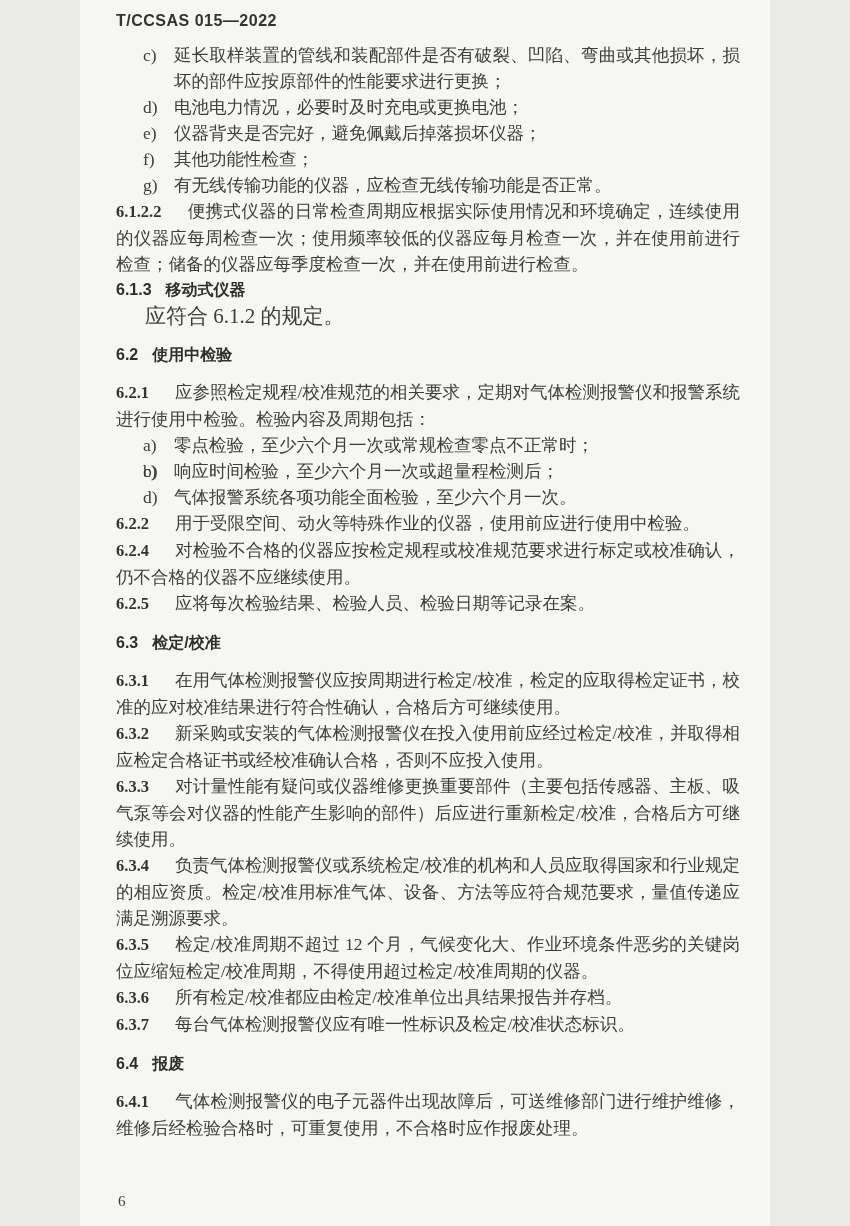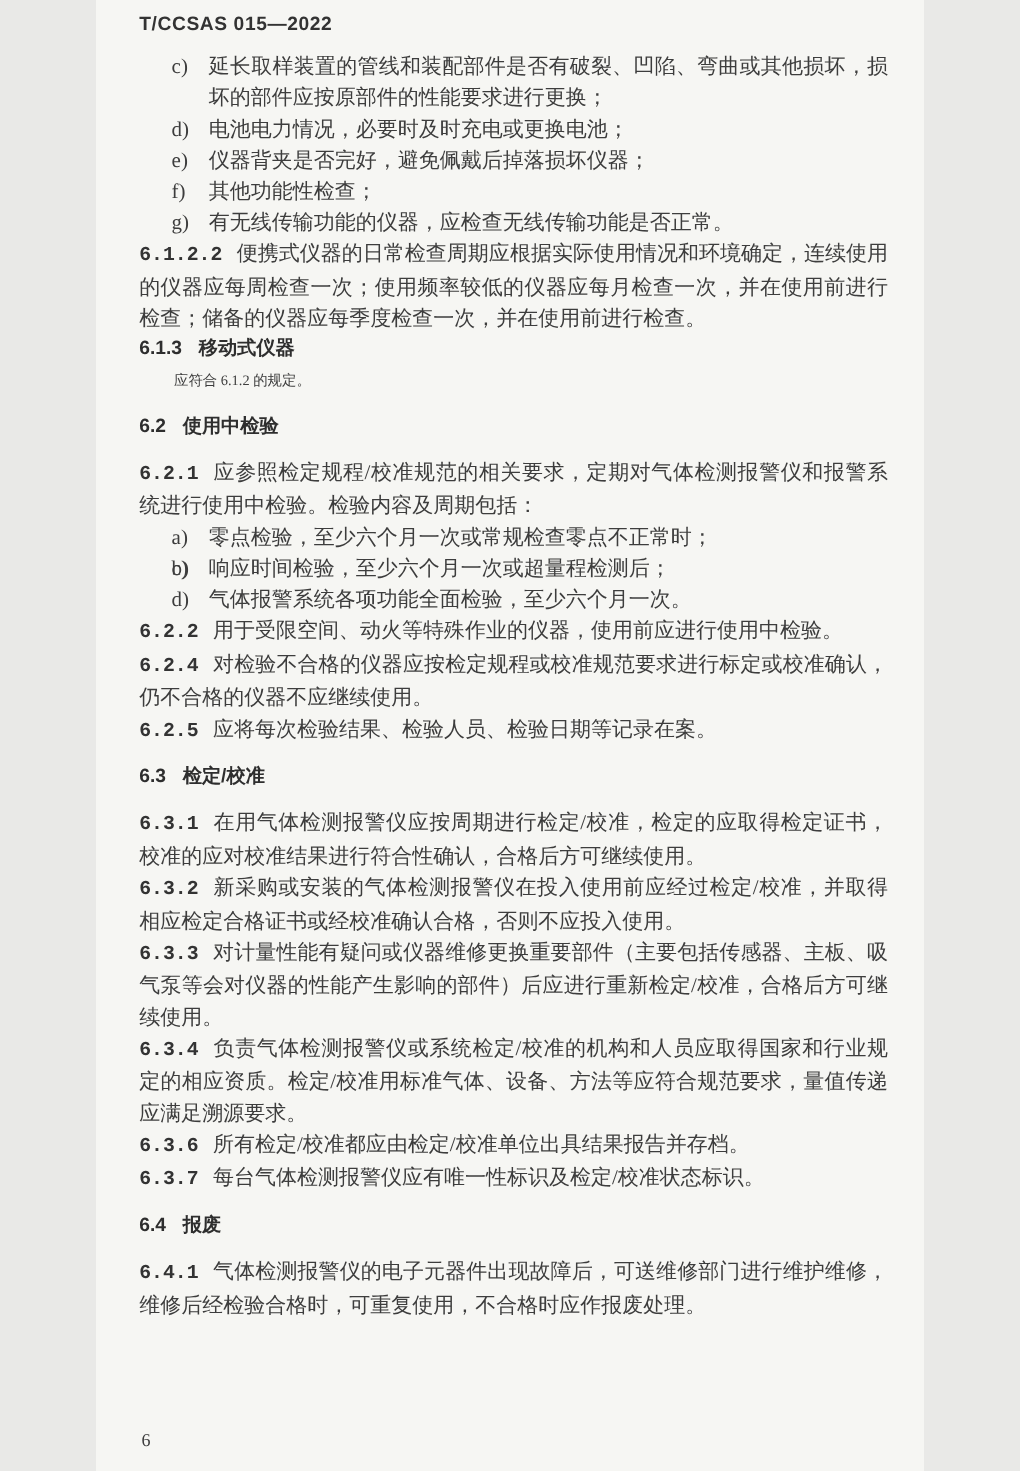--- a/index.html
+++ b/index.html
@@ -27,25 +27,25 @@
     margin:2px 0 12px 0;
   }
   .clause{
     font-size:17.5px;
     line-height:26px;
     text-align:justify;
     margin:0;
     color:#3d3d3d;
   }
   .clause .num{
-    font-family:Liberation Mono, monospace;
+    font-family:Liberation Serif, serif;
     font-weight:700;
     font-size:16.5px;
     color:#333;
-    margin-right:12px;
+    margin-right:26px;
     white-space:nowrap;
   }
   .li{
     position:relative;
     padding-left:58px;
     font-size:17.5px;
     line-height:26px;
     text-align:justify;
     color:#3d3d3d;
   }
@@ -60,21 +60,21 @@
     font-family:"Liberation Sans","DejaVu Sans",sans-serif;
     font-weight:700;
     font-size:16px;
     line-height:26px;
     color:#2e2e2e;
     margin:13px 0 11px 0;
   }
   .heading .num{margin-right:14px;}
   .heading.sub{margin:0;}
   .indent-para{
-    font-size:12px;
+    font-size:21px;
     line-height:26px;
     margin:0;
     padding-left:29px;
     color:#3d3d3d;
   }
   .page-number{
     position:absolute;
     left:38px;
     bottom:16px;
     font-size:15px;
@@ -141,20 +141,21 @@
     <p class="clause"><span class="num">6.2.2</span><span>用于受限空间、动火等特殊作业的仪器，使用前应进行使用中检验。</span></p>
     <p class="clause"><span class="num">6.2.4</span><span>对检验不合格的仪器应按检定规程或校准规范要求进行标定或校准确认，仍不合格的仪器不应继续使用。</span></p>
     <p class="clause"><span class="num">6.2.5</span><span>应将每次检验结果、检验人员、检验日期等记录在案。</span></p>
 
     <h3 class="heading"><span class="num">6.3</span><span>检定/校准</span></h3>
 
     <p class="clause"><span class="num">6.3.1</span><span>在用气体检测报警仪应按周期进行检定/校准，检定的应取得检定证书，校准的应对校准结果进行符合性确认，合格后方可继续使用。</span></p>
     <p class="clause"><span class="num">6.3.2</span><span>新采购或安装的气体检测报警仪在投入使用前应经过检定/校准，并取得相应检定合格证书或经校准确认合格，否则不应投入使用。</span></p>
     <p class="clause"><span class="num">6.3.3</span><span>对计量性能有疑问或仪器维修更换重要部件（主要包括传感器、主板、吸气泵等会对仪器的性能产生影响的部件）后应进行重新检定/校准，合格后方可继续使用。</span></p>
     <p class="clause"><span class="num">6.3.4</span><span>负责气体检测报警仪或系统检定/校准的机构和人员应取得国家和行业规定的相应资质。检定/校准用标准气体、设备、方法等应符合规范要求，量值传递应满足溯源要求。</span></p>
+    <p class="clause"><span class="num">6.3.5</span><span>检定/校准周期不超过 12 个月，气候变化大、作业环境条件恶劣的关键岗位应缩短检定/校准周期，不得使用超过检定/校准周期的仪器。</span></p>
     <p class="clause"><span class="num">6.3.6</span><span>所有检定/校准都应由检定/校准单位出具结果报告并存档。</span></p>
     <p class="clause"><span class="num">6.3.7</span><span>每台气体检测报警仪应有唯一性标识及检定/校准状态标识。</span></p>
 
     <h3 class="heading"><span class="num">6.4</span><span>报废</span></h3>
 
     <p class="clause"><span class="num">6.4.1</span><span>气体检测报警仪的电子元器件出现故障后，可送维修部门进行维护维修，维修后经检验合格时，可重复使用，不合格时应作报废处理。</span></p>
 
   </div>
 
   <div class="page-number">6</div>

